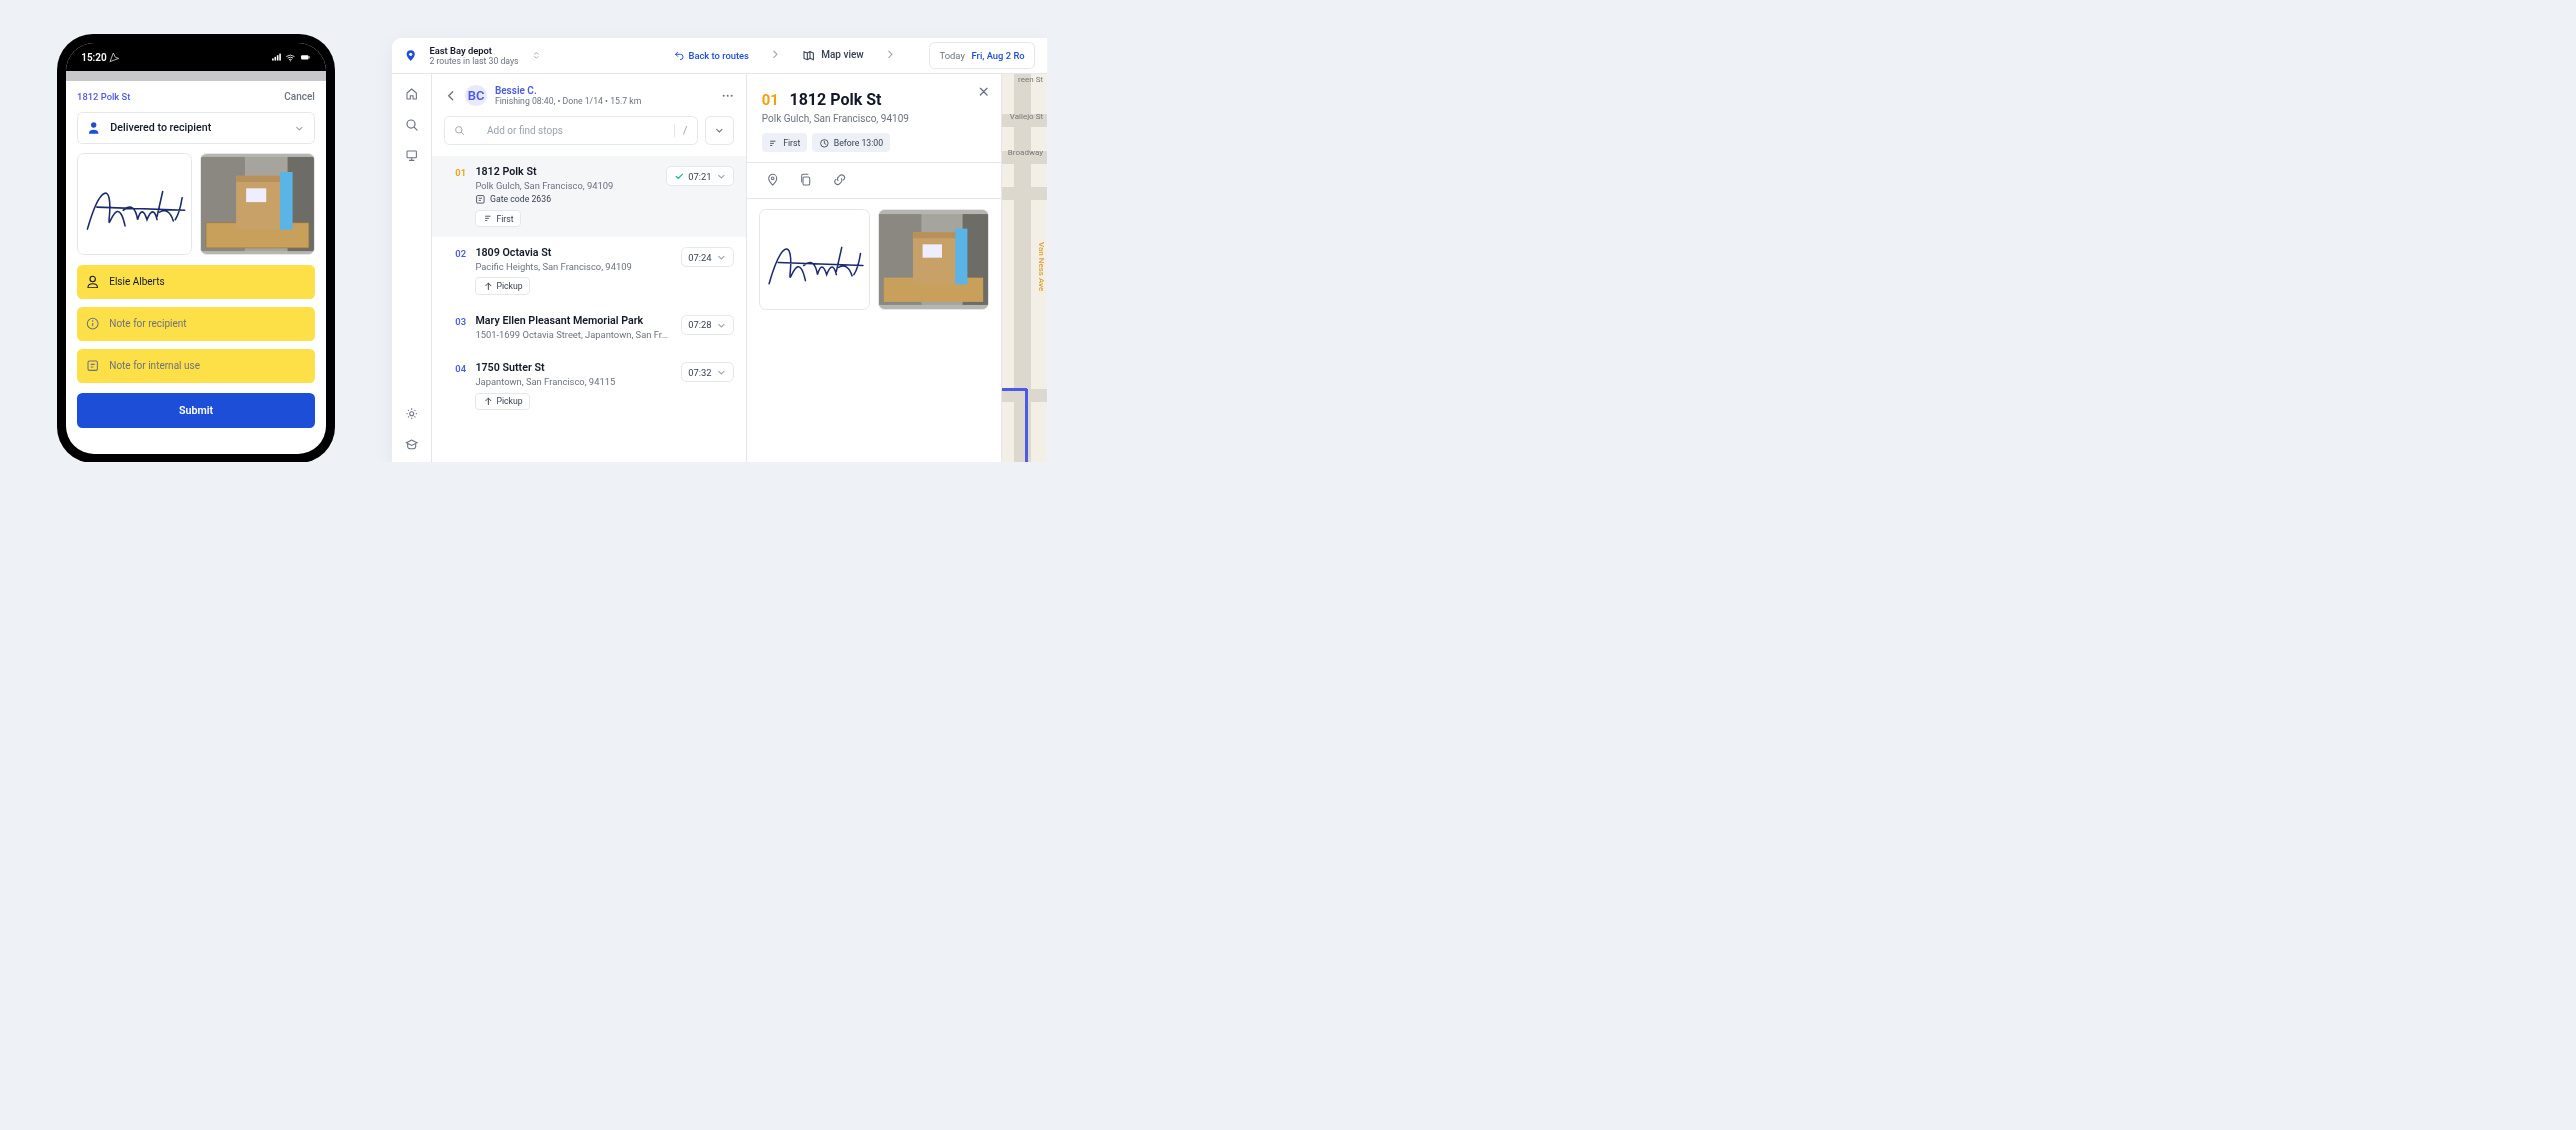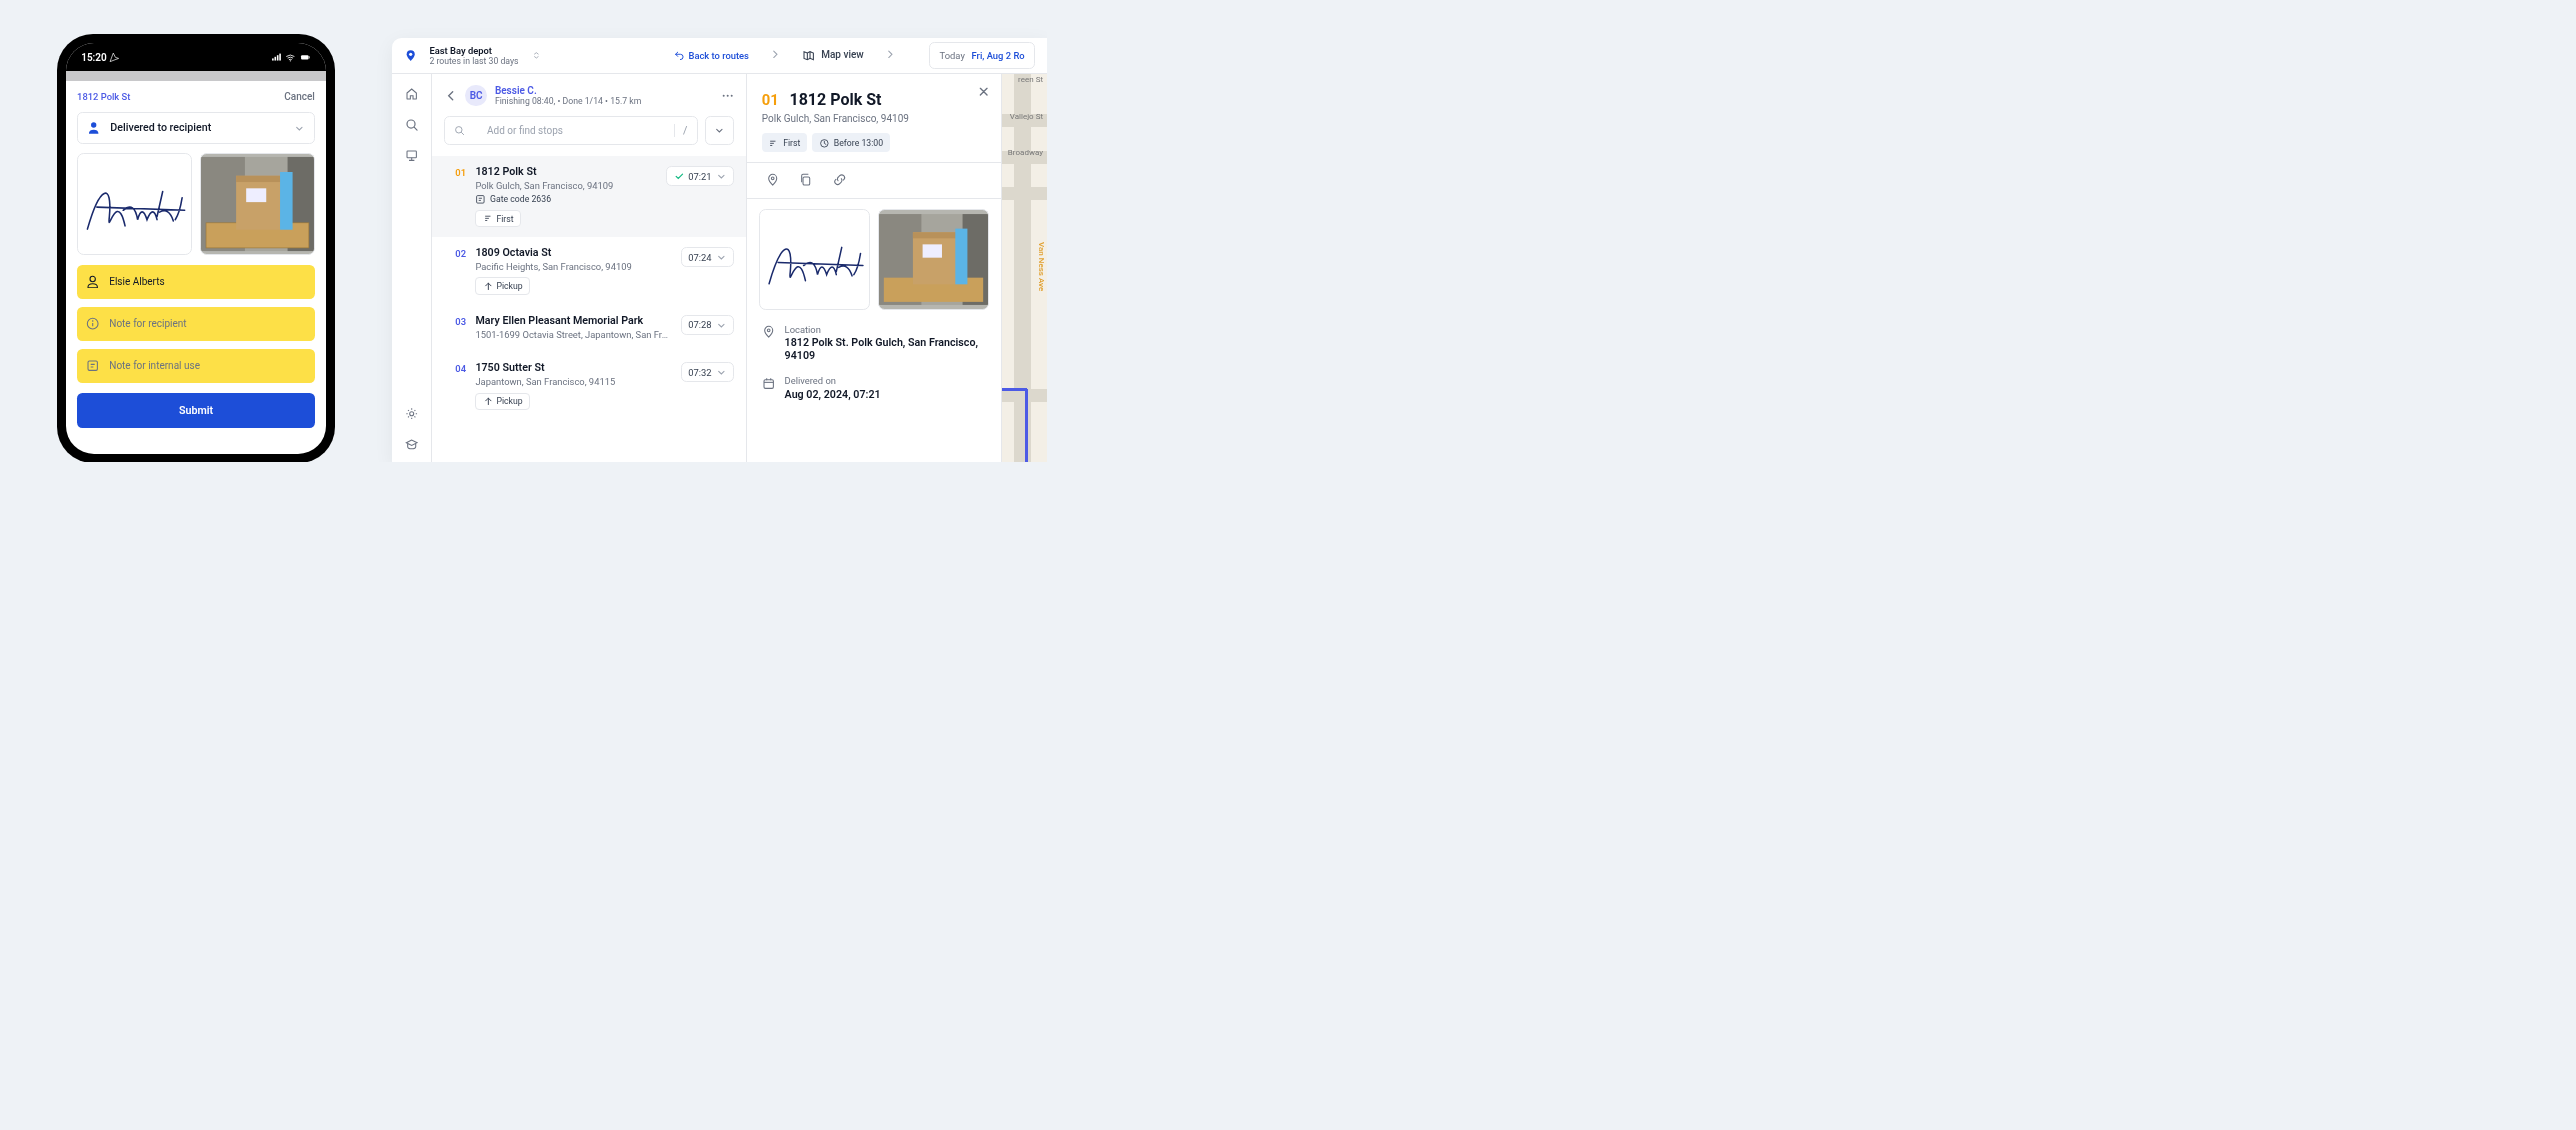--- a/index.html
+++ b/index.html
@@ -185,21 +185,21 @@
   display: flex;
   align-items: center;
   gap: 8px;
 }
 .avatar {
   width: 21.5px; height: 21.5px;
   border-radius: 50%;
   background: #e8e9fb;
   color: #4c5ae5;
   display: flex; align-items: center; justify-content: center;
-  font-size: 10px; font-weight: 600;
+  font-size: 13px; font-weight: 600;
 }
 .driver-text { flex: 1; }
 .driver-name { color: #4c5ae5; font-size: 10px; font-weight: 600; }
 .driver-sub { color: #6b7280; font-size: 8.7px; }
 .search-row { display: flex; gap: 6.7px; padding: 0 12px 10.7px; }
 .search-box {
   flex: 1;
   border: 0.7px solid #e5e7eb;
   border-radius: 5.4px;
   height: 29.5px;
@@ -745,40 +745,20 @@
             <rect x="0" y="0" width="70" height="150" fill="#8a8880"></rect>
             <rect x="138" y="0" width="42" height="150" fill="#6d6c66"></rect>
             <rect x="8" y="105" width="164" height="40" fill="#c9a05b"></rect>
             <rect x="56" y="30" width="76" height="86" fill="#c8a168"></rect>
             <rect x="56" y="30" width="76" height="10" fill="#b8915a"></rect>
             <rect x="72" y="50" width="32" height="22" fill="#eef"></rect>
             <rect x="126" y="24" width="20" height="92" fill="#5bb4e6"></rect>
           </svg>
         </div>
       </div>
-      <div class="detail-info">
-        <div class="info-block">
-          <svg class="ic" viewBox="0 0 20 20">
-              <use href="#i-pin-out"></use>
-            </svg>
-          <div>
-            <div class="info-label">Location</div>
-            <div class="info-value">1812 Polk St. Polk Gulch, San Francisco, 94109</div>
-          </div>
-        </div>
-        <div class="info-block">
-          <svg class="ic" viewBox="0 0 20 20">
-              <use href="#i-cal"></use>
-            </svg>
-          <div>
-            <div class="info-label">Delivered on</div>
-            <div class="info-value">Aug 02, 2024, 07:21</div>
-          </div>
-        </div>
-      </div>
     </div>
 
     <div class="map-strip">
       <div class="map-road v" style="left:12px; top:-13.4px"></div>
       <div class="map-road h" style="left:-80px; top:40px"></div>
       <div class="map-road h" style="left:-80px; top:77px"></div>
       <div class="map-road h" style="left:-80px; top:113px"></div>
       <div class="map-road h" style="left:-80px; top:315px"></div>
       <div class="route-line" style="left:23px; top:315px; width:2.7px; height:81px"></div>
       <div class="route-line" style="left:-27px; top:314px; width:52px; height:2.7px"></div>

